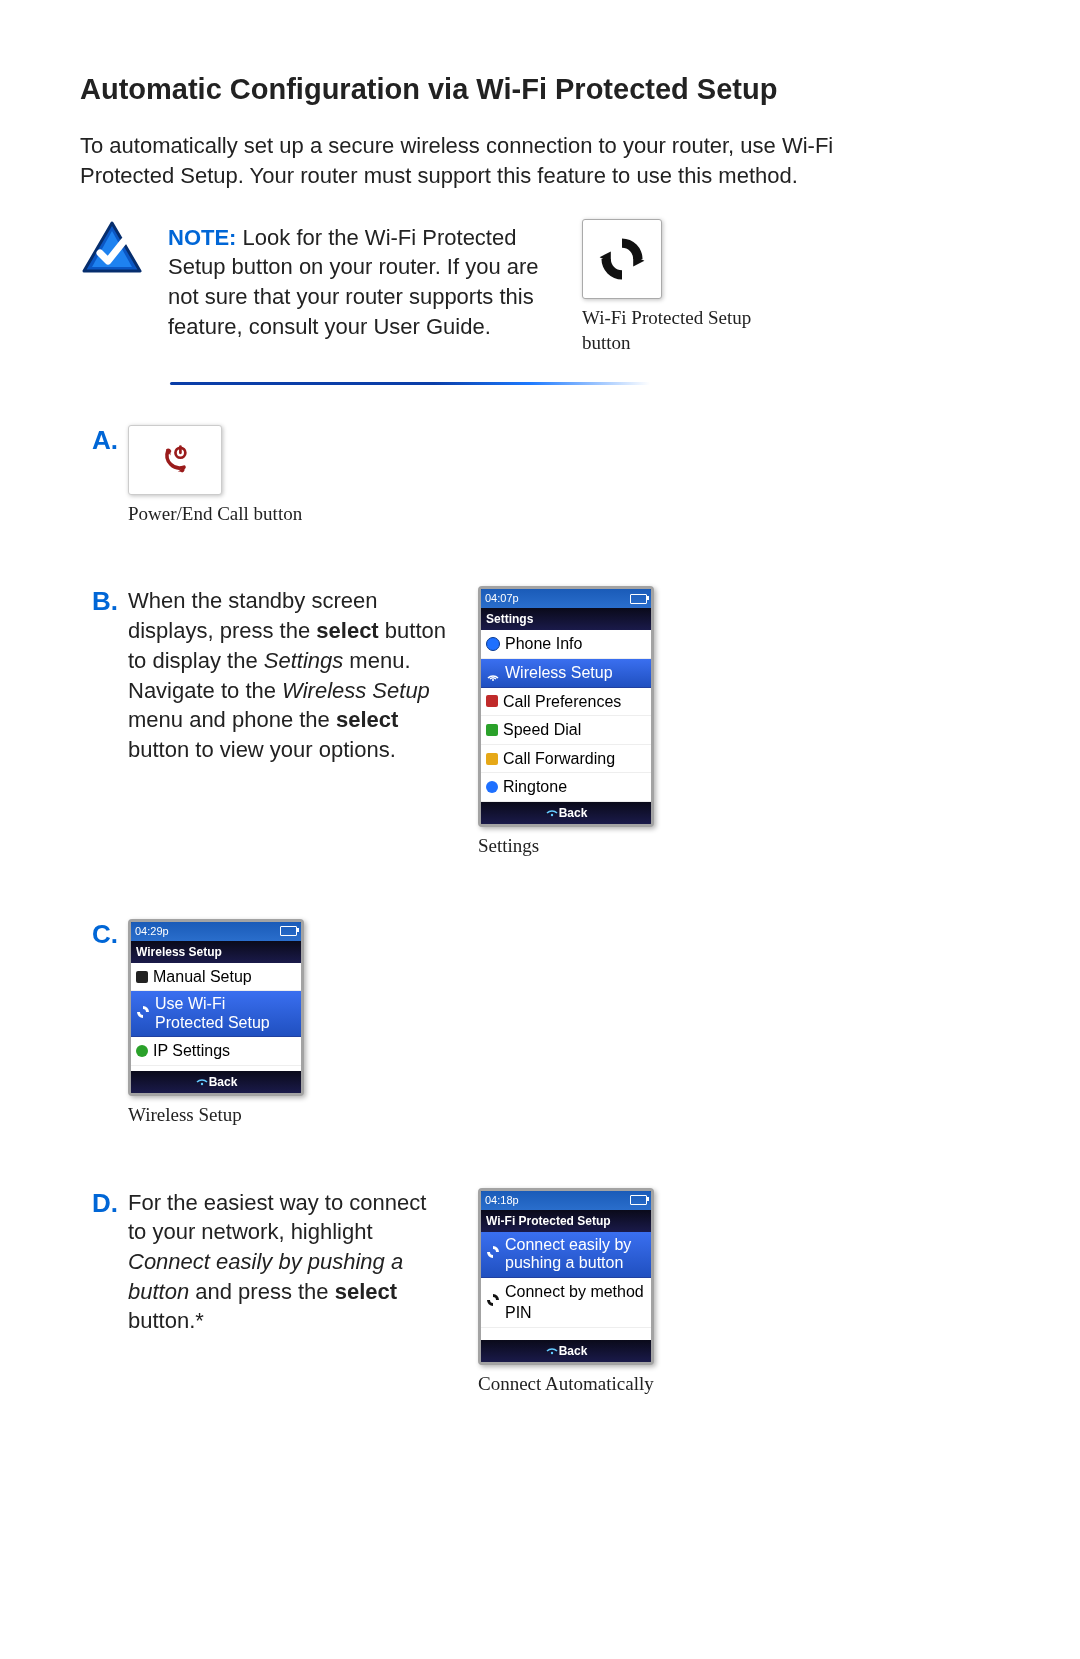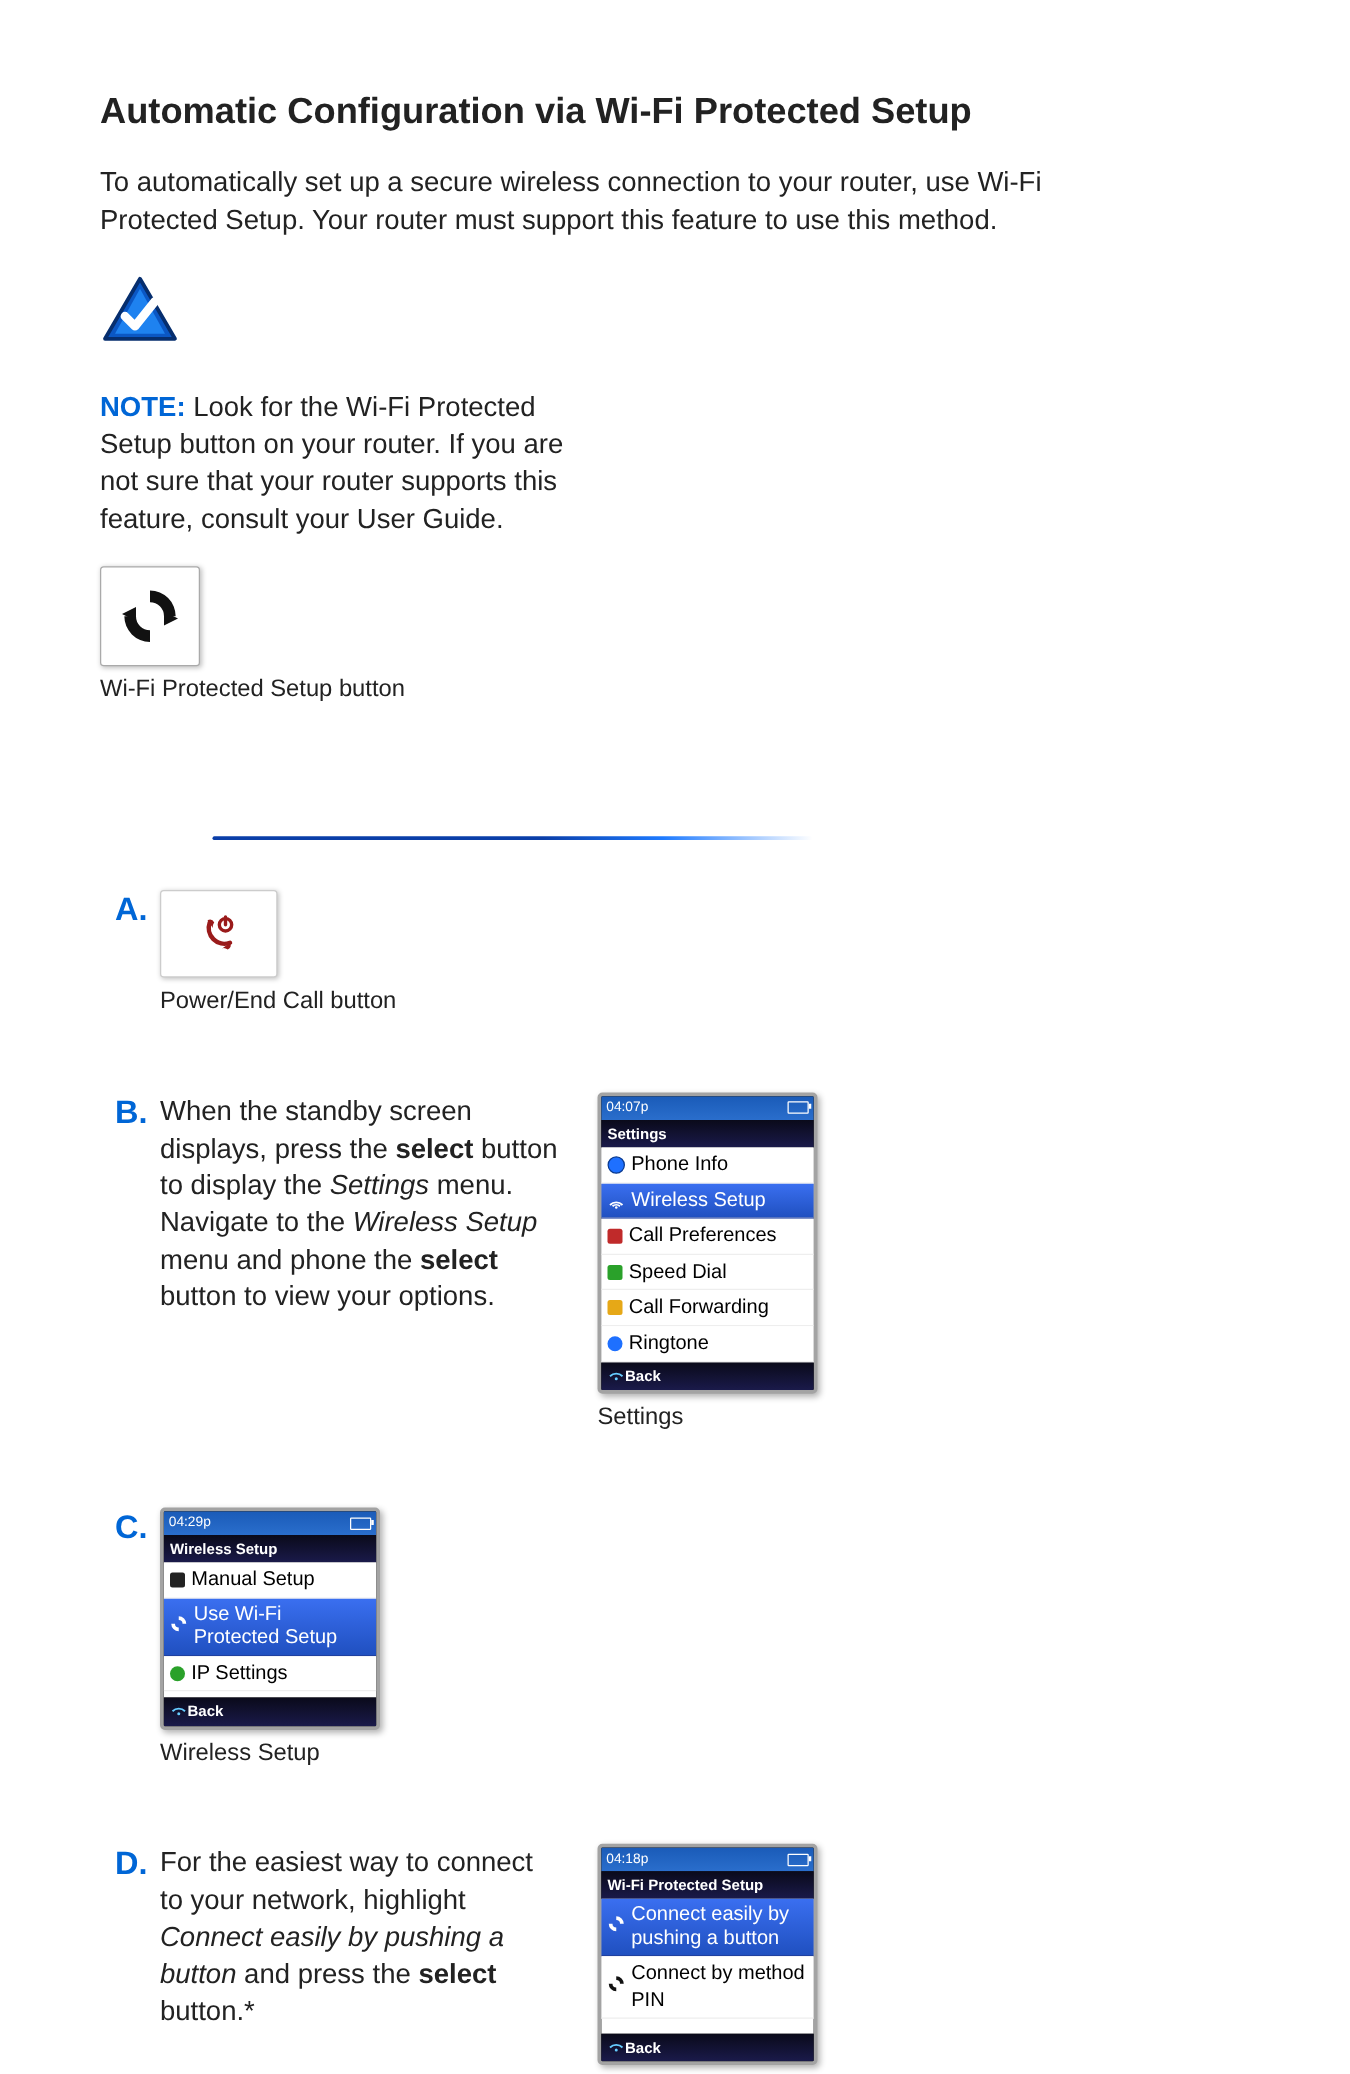--- a/index.html
+++ b/index.html
@@ -18,22 +18,21 @@
     margin: 0 0 12px 0;
   }
   .intro {
     margin-bottom: 28px;
     max-width: 760px;
   }
   .note-row {
     display: flex;
     align-items: flex-start;
     gap: 24px;
-    margin-bottom: 6px;
-    flex-direction: column;
+    margin-bottom: 26px;
   }
   .note-icon {
     width: 64px;
     height: 64px;
     flex: 0 0 64px;
   }
   .note-text {
     flex: 1;
     max-width: 390px;
     padding-top: 4px;
@@ -86,20 +85,21 @@
     flex: 0 0 320px;
     padding-right: 30px;
     line-height: 1.35;
   }
   .step-figure {
     flex: 0 0 240px;
     font-size: 19px;
   }
   .fig-caption {
     margin-top: 6px;
+    font-family: Liberation Serif, serif;
   }
   .power-btn-box {
     width: 92px;
     height: 68px;
     border: 1px solid #ccc;
     border-radius: 3px;
     display: flex;
     align-items: center;
     justify-content: center;
     background: #fff;
@@ -165,21 +165,21 @@
     height: 12px;
     flex: 0 0 12px;
     border-radius: 2px;
   }
   .phone-softbar {
     background: linear-gradient(#0a0a1a, #1a1a4a);
     color: #fff;
     font-size: 12px;
     font-weight: 700;
     display: flex;
-    justify-content: flex-start;
+    justify-content: center;
     padding: 3px 5px;
     align-items: center;
   }
   .phone-body.padded { min-height: 108px; }
   .batt {
     width: 15px;
     height: 8px;
     border: 1px solid #fff;
     border-radius: 1px;
     position: relative;

